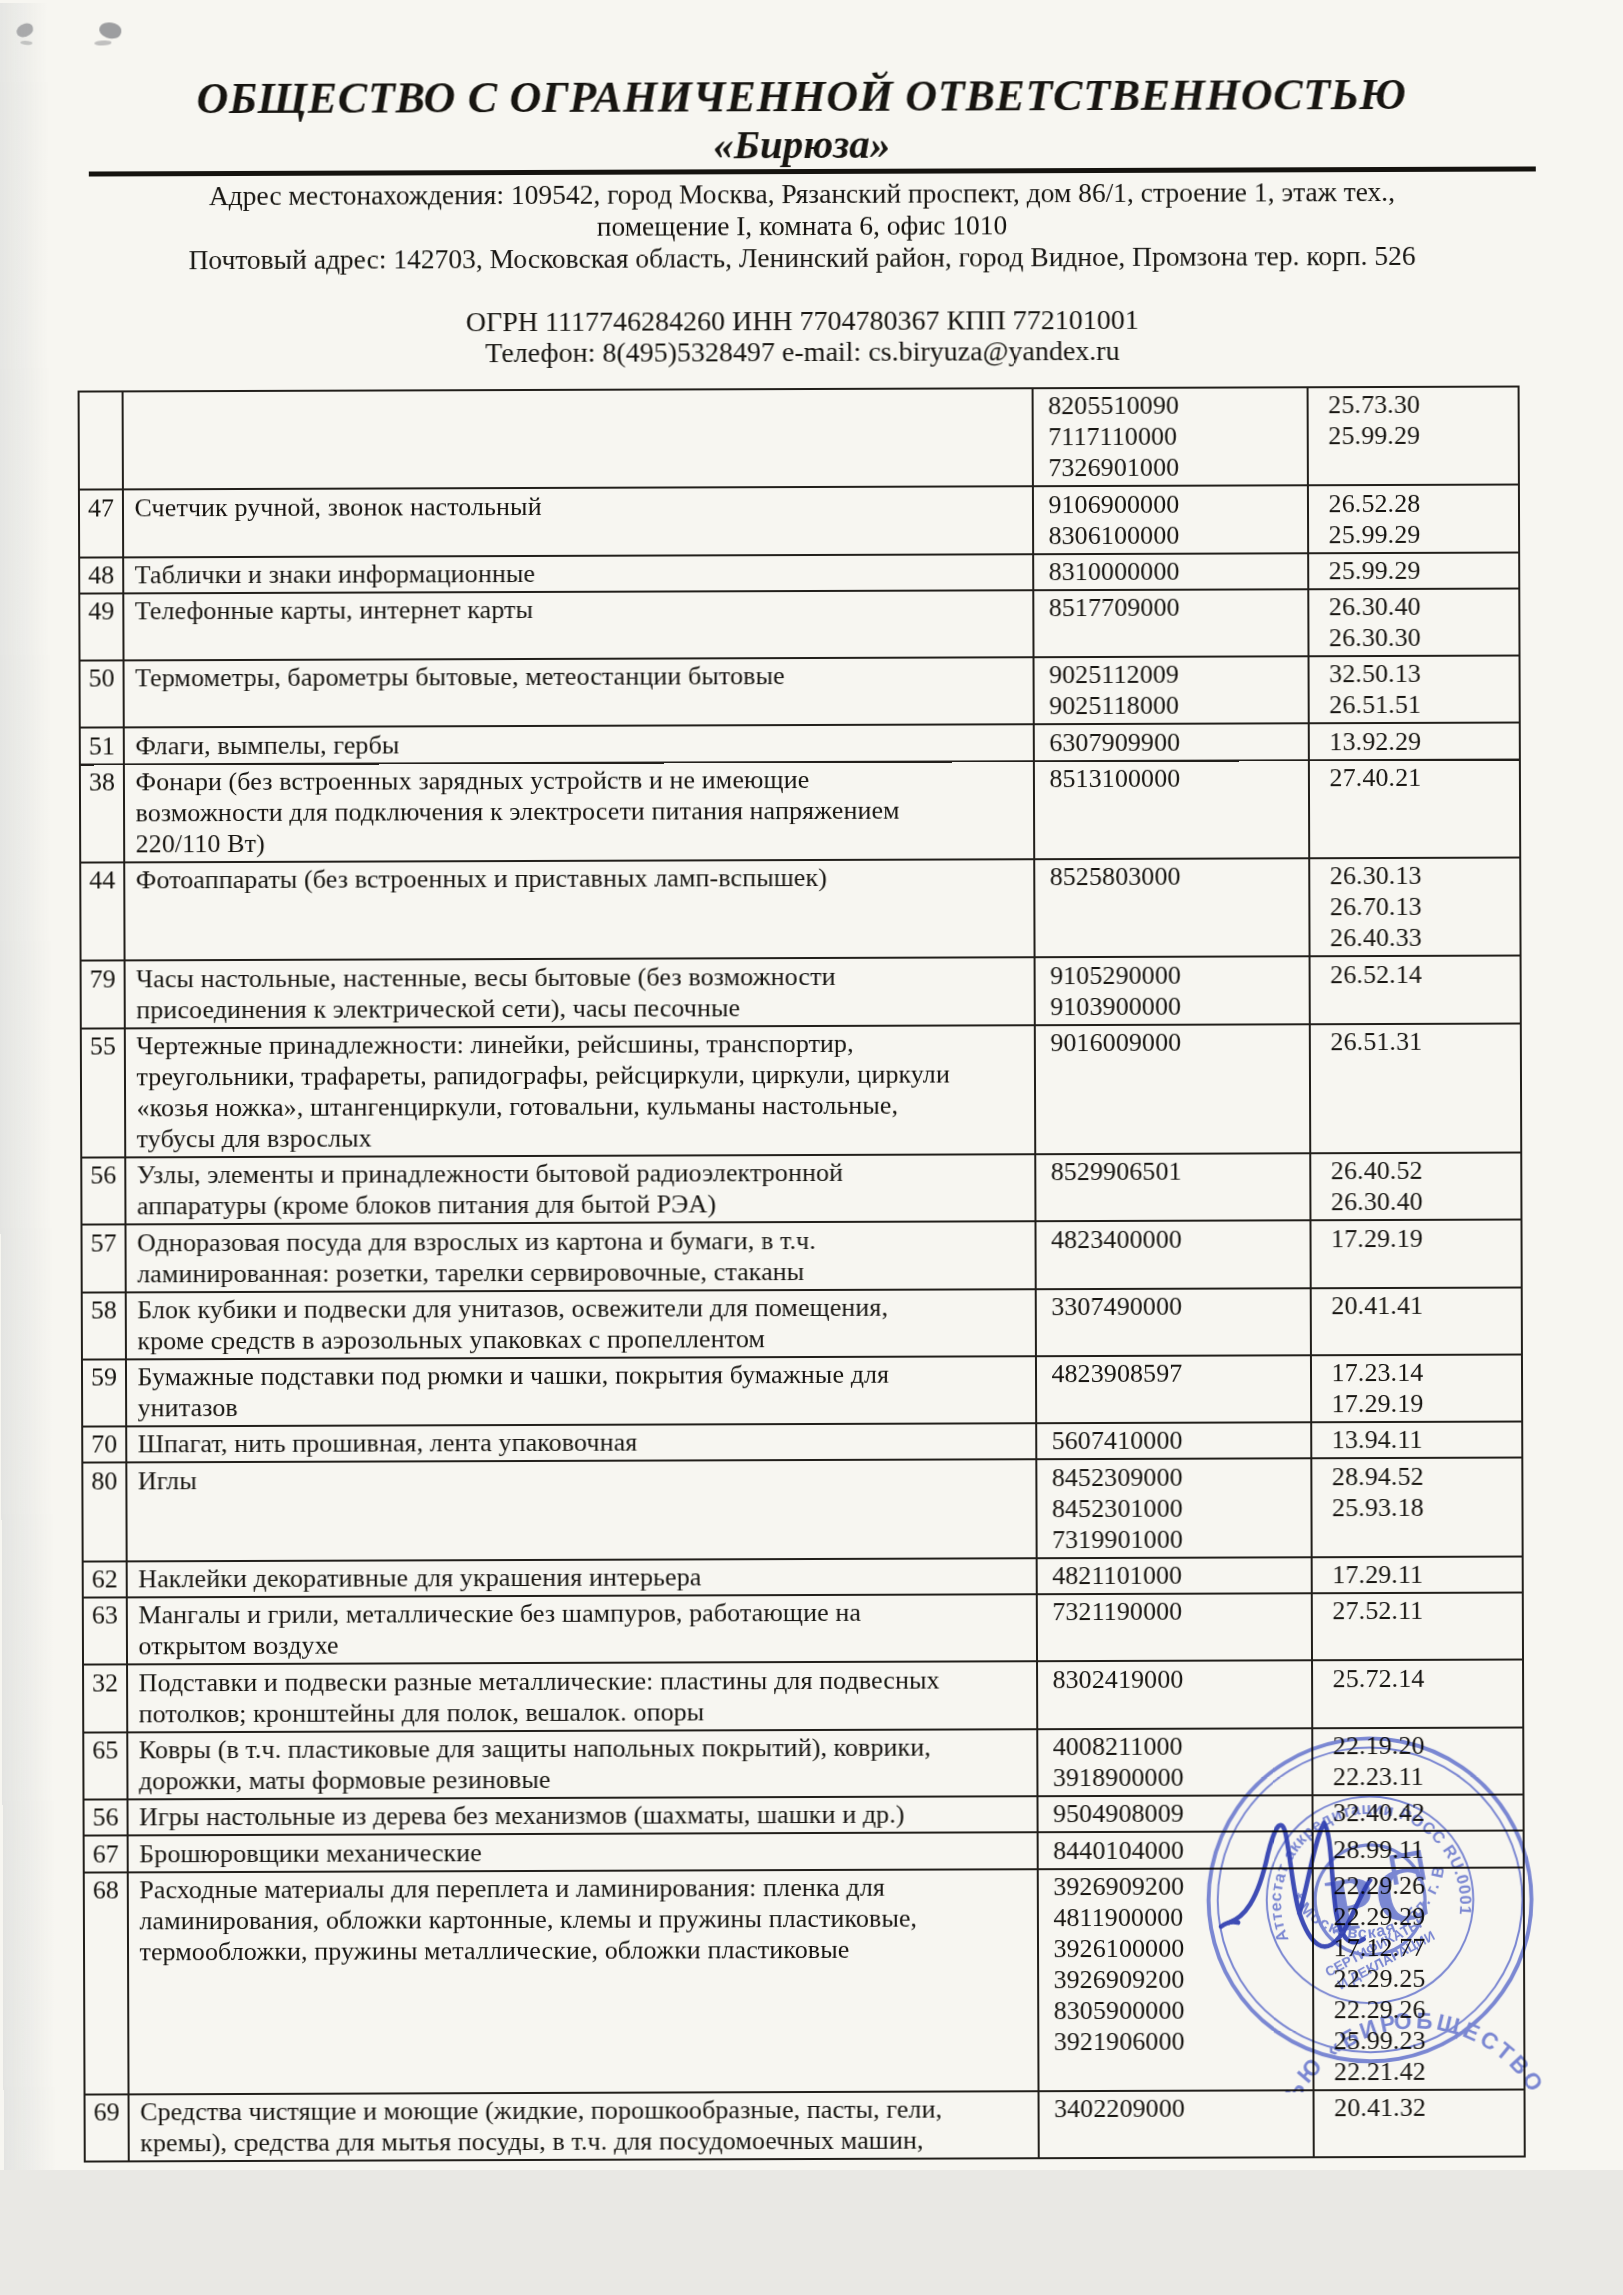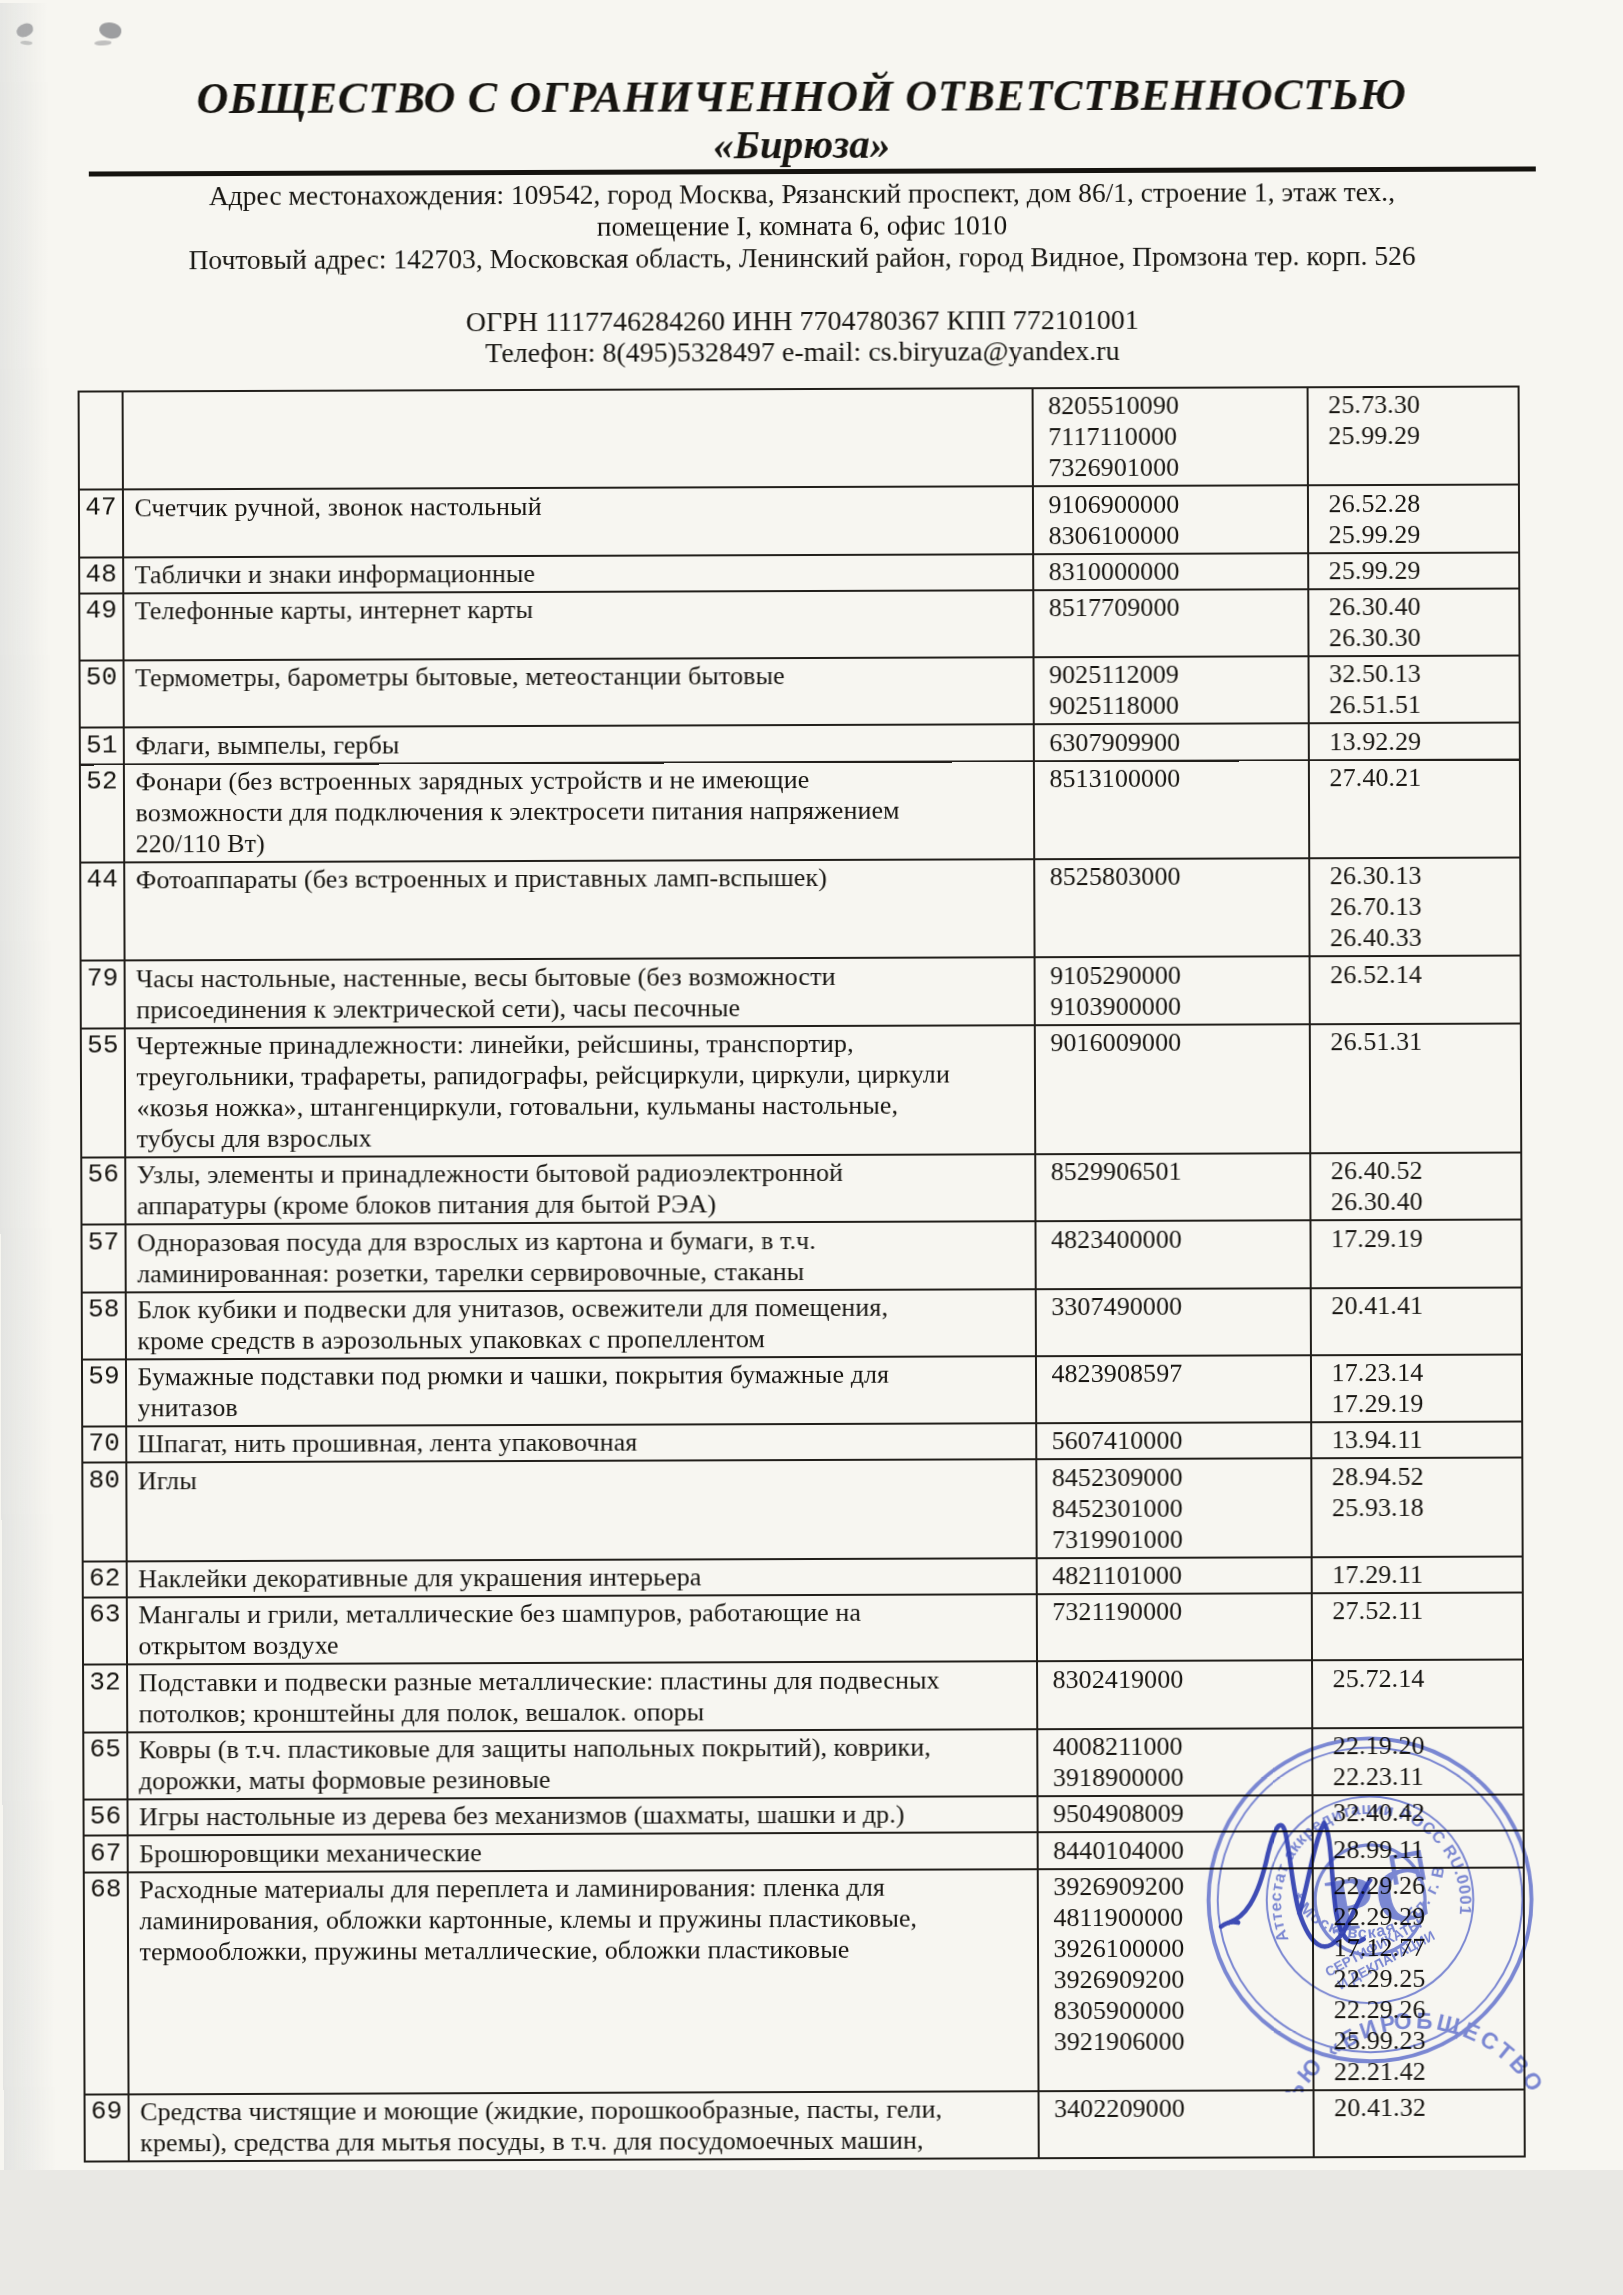--- a/index.html
+++ b/index.html
@@ -39,21 +39,21 @@
     border-collapse:collapse;table-layout:fixed;
   }
   table.goods td{
     border:2px solid #221f1b;
     vertical-align:top;
     font-size:26px;line-height:31px;
     white-space:pre-line;
     padding:1.3px 5.2px 2px 10.5px;
     letter-spacing:0.1px;
   }
-  table.goods td.c-num{text-align:center;padding:1.3px 1.3px;font-family:Liberation Mono, monospace;}
+  table.goods td.c-num{text-align:center;padding:1.3px 1.3px;}
   table.goods td.c-code{padding-left:14.4px;}
   table.goods td.c-class{padding-left:19.6px;}
 
   .stampwrap{position:absolute;left:1192px;top:1728px;width:366px;height:366px;
     mix-blend-mode:multiply;}
   .stamp-ink{opacity:.82;}
 </style>
 </head>
 <body>
 
@@ -120,21 +120,21 @@
             <td class="c-class">32.50.13
 26.51.51</td>
           </tr>
           <tr>
             <td class="c-num">51</td>
             <td class="c-desc">Флаги, вымпелы, гербы</td>
             <td class="c-code">6307909900</td>
             <td class="c-class">13.92.29</td>
           </tr>
           <tr>
-            <td class="c-num">52</td>
+            <td class="c-num">38</td>
             <td class="c-desc">Фонари (без встроенных зарядных устройств и не имеющие
 возможности для подключения к электросети питания напряжением
 220/110 Вт)</td>
             <td class="c-code">8513100000</td>
             <td class="c-class">27.40.21</td>
           </tr>
           <tr>
             <td class="c-num">44</td>
             <td class="c-desc">Фотоаппараты (без встроенных и приставных ламп-вспышек)</td>
             <td class="c-code">8525803000</td>

